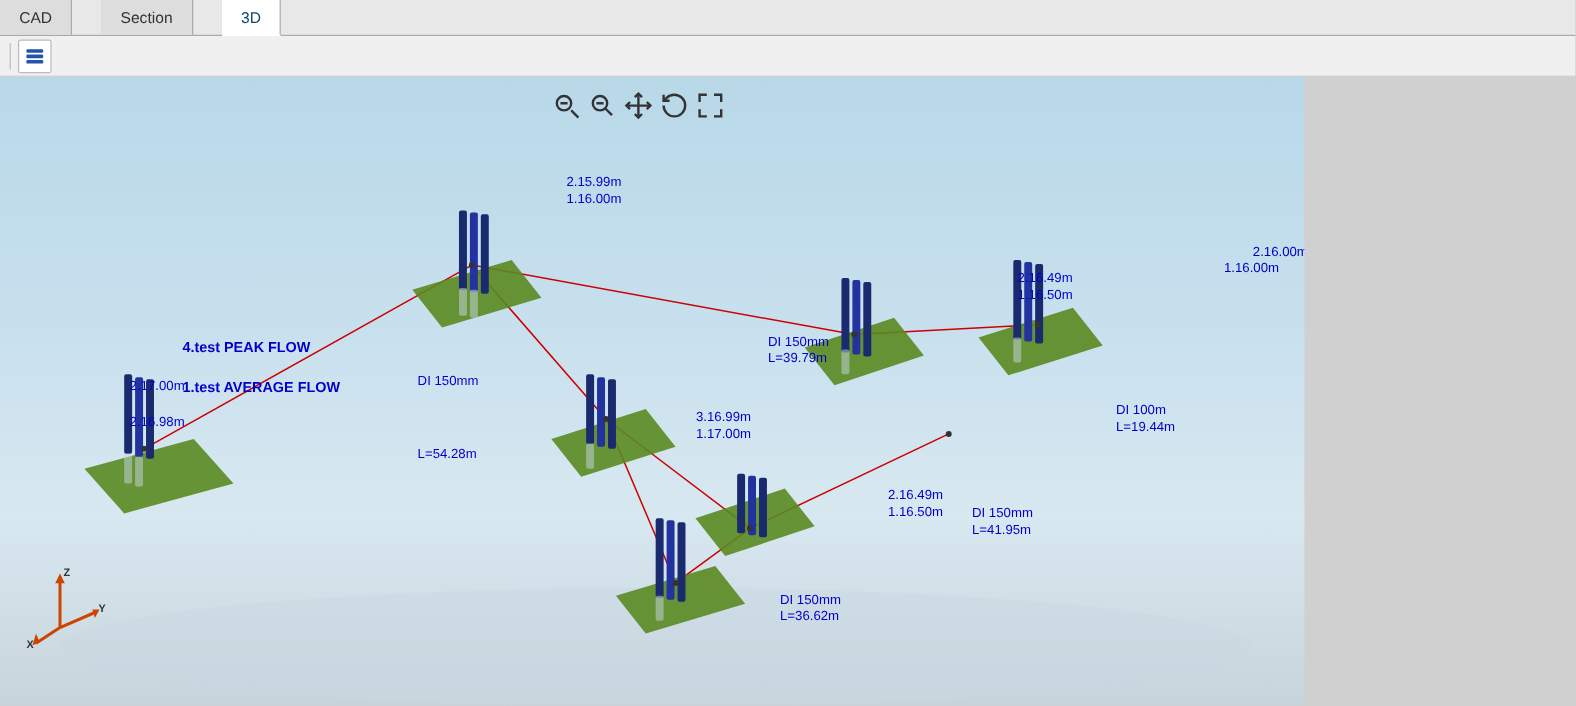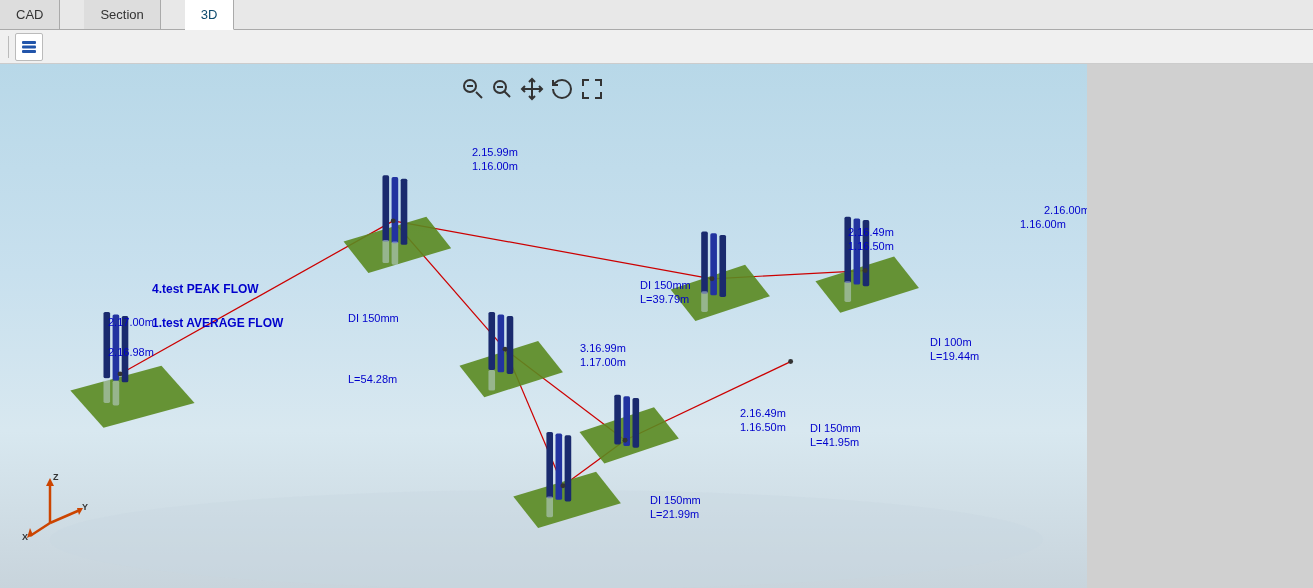--- a/index.html
+++ b/index.html
@@ -284,21 +284,21 @@
   <div class="label" style="left:108px; top:238px;margin-top:44px;">2.16.98m</div>
   <div class="label" style="left:108px; top:252px;">2.17.00m</div>
 
   <div class="label-bold" style="left:152px; top:218px;">4.test PEAK FLOW</div>
   <div class="label-bold" style="left:152px; top:252px;">1.test AVERAGE FLOW</div>
 
   <div class="label" style="left:580px; top:278px;">3.16.99m</div>
   <div class="label" style="left:580px; top:292px;">1.17.00m</div>
 
   <div class="label" style="left:650px; top:430px;">DI 150mm</div>
-  <div class="label" style="left:650px; top:444px;">L=21.99m</div>
+  <div class="label" style="left:650px; top:444px;">L=36.62m</div>
 
   <div class="label" style="left:740px; top:343px;">2.16.49m</div>
   <div class="label" style="left:740px; top:357px;">1.16.50m</div>
 
   <div class="label" style="left:640px; top:215px;">DI 150mm</div>
   <div class="label" style="left:640px; top:229px;">L=39.79m</div>
 
   <div class="label" style="left:348px; top:248px;">DI 150mm</div>
   <div class="label" style="left:348px; top:262px;margin-top:47px;">L=54.28m</div>
 

